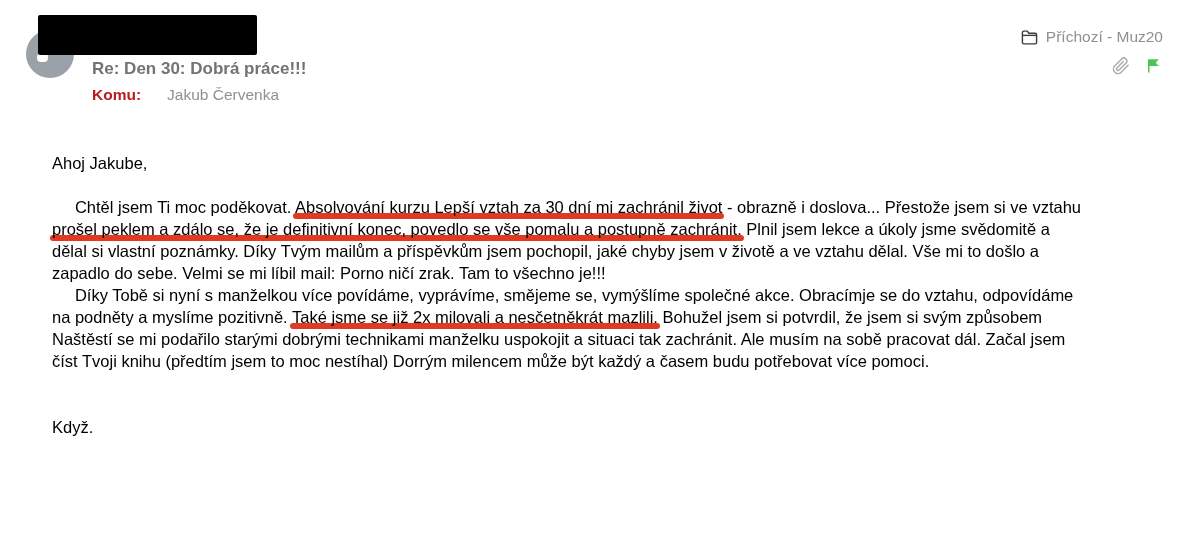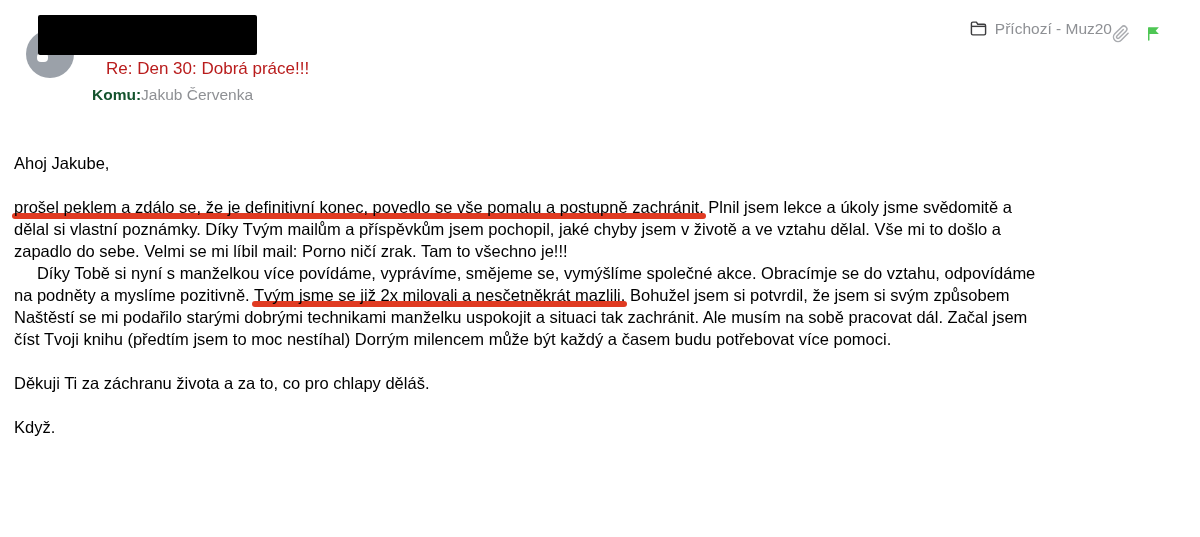--- a/index.html
+++ b/index.html
@@ -19,50 +19,50 @@
   }
   .avatar .glyph{
     position:absolute;left:11px;top:23px;width:11px;height:9px;
     background:#fff;border-radius:4px;
   }
   .redaction{
     position:absolute;left:38px;top:15px;width:219px;height:40px;
     background:#000;border-radius:2px;
   }
   .subject{
-    position:absolute;left:106px;top:59px;
-    font-size:17px;font-weight:normal;color:#b91c1c;white-space:nowrap;
+    position:absolute;left:92px;top:59px;
+    font-size:17px;font-weight:bold;color:#737373;white-space:nowrap;
   }
   .to-row{
     position:absolute;left:92px;top:86px;
     font-size:15.5px;white-space:nowrap;
   }
-  .to-label{font-weight:bold;color:#14532d;}
-  .to-name{color:#8e9094;margin-left:0;}
+  .to-label{font-weight:bold;color:#b91c1c;}
+  .to-name{color:#8e9094;margin-left:26px;}
   .meta{
-    position:absolute;right:37px;top:14px;
-    display:flex;flex-direction:row;
+    position:absolute;right:37px;top:28px;
+    display:flex;flex-direction:column;align-items:flex-end;
   }
   .meta-row1{
     display:flex;align-items:center;
     font-size:15.5px;color:#8e9094;white-space:nowrap;
   }
   .meta-row1 .folder-wrap{display:flex;align-items:center;}
   .meta-row1 svg{margin-right:8px;display:block;}
   .meta-date{margin-left:28px;}
   .meta-row2{
     display:flex;align-items:center;margin-top:11px;
   }
   .meta-row2 .clip{margin-right:15px;display:block;}
   
   .email-body{
     position:absolute;left:14px;top:152px;width:1180px;
     font-size:16.5px;line-height:22px;color:#000;
   }
-  .line{white-space:pre;height:22px;}
+  .line{white-space:pre;height:22px;margin-left:38px;}
   .marked{position:relative;}
   .marked::after{
     content:"";position:absolute;left:-2px;right:-2px;bottom:-3px;height:6px;
     background:var(--marker,#e03b22);border-radius:3px;z-index:-1;
   }
 </style>
 </head>
 <body>
 
 <div class="header">
@@ -103,24 +103,24 @@
           <rect class="flag-fill" x="4" y="3" width="2" height="18" rx="1" fill="#4ec654"></rect>
         </svg>
       </span>
     </div>
   </div>
 </div>
 
 <div class="email-body">
     <div class="line"><span>Ahoj Jakube,</span></div>
     <div class="line">&nbsp;</div>
+    <div class="line"><span>     Chtěl jsem Ti moc poděkovat. </span><span class="marked">Absolvování kurzu Lepší vztah za 30 dní mi zachránil život</span><span> - obrazně i doslova... Přestože jsem si ve vztahu</span></div>
     <div class="line"><span class="marked">prošel peklem a zdálo se, že je definitivní konec, povedlo se vše pomalu a postupně zachránit.</span><span> Plnil jsem lekce a úkoly jsme svědomitě a</span></div>
     <div class="line"><span>dělal si vlastní poznámky. Díky Tvým mailům a příspěvkům jsem pochopil, jaké chyby jsem v životě a ve vztahu dělal. Vše mi to došlo a</span></div>
     <div class="line"><span>zapadlo do sebe. Velmi se mi líbil mail: Porno ničí zrak. Tam to všechno je!!!</span></div>
     <div class="line"><span>     Díky Tobě si nyní s manželkou více povídáme, vyprávíme, smějeme se, vymýšlíme společné akce. Obracímje se do vztahu, odpovídáme</span></div>
-    <div class="line"><span>na podněty a myslíme pozitivně. </span><span class="marked">Tvým jsme se již 2x milovali a nesčetněkrát mazlili.</span><span> Bohužel jsem si potvrdil, že jsem si svým způsobem</span></div>
+    <div class="line"><span>na podněty a myslíme pozitivně. </span><span class="marked">Také jsme se již 2x milovali a nesčetněkrát mazlili.</span><span> Bohužel jsem si potvrdil, že jsem si svým způsobem</span></div>
     <div class="line"><span>Naštěstí se mi podařilo starými dobrými technikami manželku uspokojit a situaci tak zachránit. Ale musím na sobě pracovat dál. Začal jsem</span></div>
     <div class="line"><span>číst Tvoji knihu (předtím jsem to moc nestíhal) Dorrým milencem může být každý a časem budu potřebovat více pomoci.</span></div>
     <div class="line">&nbsp;</div>
-    <div class="line"><span>Děkuji Ti za záchranu života a za to, co pro chlapy děláš.</span></div>
     <div class="line">&nbsp;</div>
     <div class="line"><span>Když.</span></div>
   </div>
 
 </body></html>

